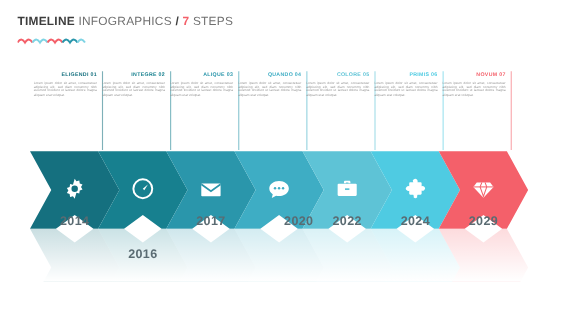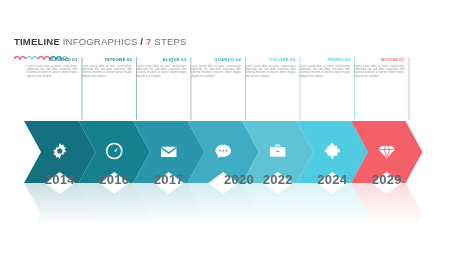--- a/index.html
+++ b/index.html
@@ -6,21 +6,21 @@
   body{
     width:450px;height:253px;overflow:hidden;
     background:#ffffff;
     font-family:"Liberation Sans", sans-serif;
     position:relative;
   }
 
   
   #title-block{position:absolute;left:14px;top:12px;}
   #title-line{
-    font-size:9.5px;letter-spacing:.2px;white-space:nowrap;line-height:11px;margin-top:24px;
+    font-size:9.5px;letter-spacing:.2px;white-space:nowrap;line-height:11px;
   }
   .t-bold{font-weight:bold;color:#3d3d3d;}
   .t-light{font-weight:normal;color:#6f6f6f;}
   .t-slash{font-weight:bold;color:#3d3d3d;}
   .t-num{font-weight:bold;color:#f4606a;}
   #title-wave{margin-top:1px;height:7px;width:60px;}
 
   
   #timeline{position:absolute;left:0;top:0;width:450px;height:253px;}
   #band-svg{position:absolute;left:0;top:0;}
@@ -36,21 +36,21 @@
     margin-bottom:1.5px;
   }
   .tb-body{
     font-size:2.6px;line-height:3.4px;color:#9a9a9a;
     text-align:justify;
   }
 
   
   .year{
     position:absolute;top:172px;
-    font-size:13px;font-weight:bold;color:#5a6b72;
+    font-size:10px;font-weight:bold;color:#5a6b72;
     letter-spacing:.3px;
     text-align:center;width:40px;
   }
 </style>
 </head>
 <body>
 
 <div id="title-block">
   <div id="title-line">
     <span class="t-bold">TIMELINE</span><span>&nbsp;</span><span class="t-light">INFOGRAPHICS</span><span>&nbsp;</span><span class="t-slash">/</span><span>&nbsp;</span><span class="t-num">7</span><span>&nbsp;</span><span class="t-light">STEPS</span>
@@ -183,19 +183,19 @@
       <div class="tb-body">Lorem ipsum dolor sit amet, consectetuer adipiscing elit, sed diam nonummy nibh euismod tincidunt ut laoreet dolore magna aliquam erat volutpat.</div>
     </div>
     <div class="tblock" style="left: 354px; width: 50.5px;">
       <div class="tb-head" style="color: rgb(244, 96, 106);">NOVUM 07</div>
       <div class="tb-body">Lorem ipsum dolor sit amet, consectetuer adipiscing elit, sed diam nonummy nibh euismod tincidunt ut laoreet dolore magna aliquam erat volutpat.</div>
     </div>
   </div>
 
 <div id="year-layer">
     <div class="year" style="left: 39.75px;">2014</div>
-    <div class="year" style="left: 94.25px;">2016</div>
+    <div class="year" style="left: 94.25px; margin-top: 26px;">2016</div>
     <div class="year" style="left: 148.75px;">2017</div>
     <div class="year" style="left: 219px;">2020</div>
     <div class="year" style="left: 257.75px;">2022</div>
     <div class="year" style="left: 312.25px;">2024</div>
     <div class="year" style="left: 366.75px;">2029</div>
   </div>
 
 </body></html>

